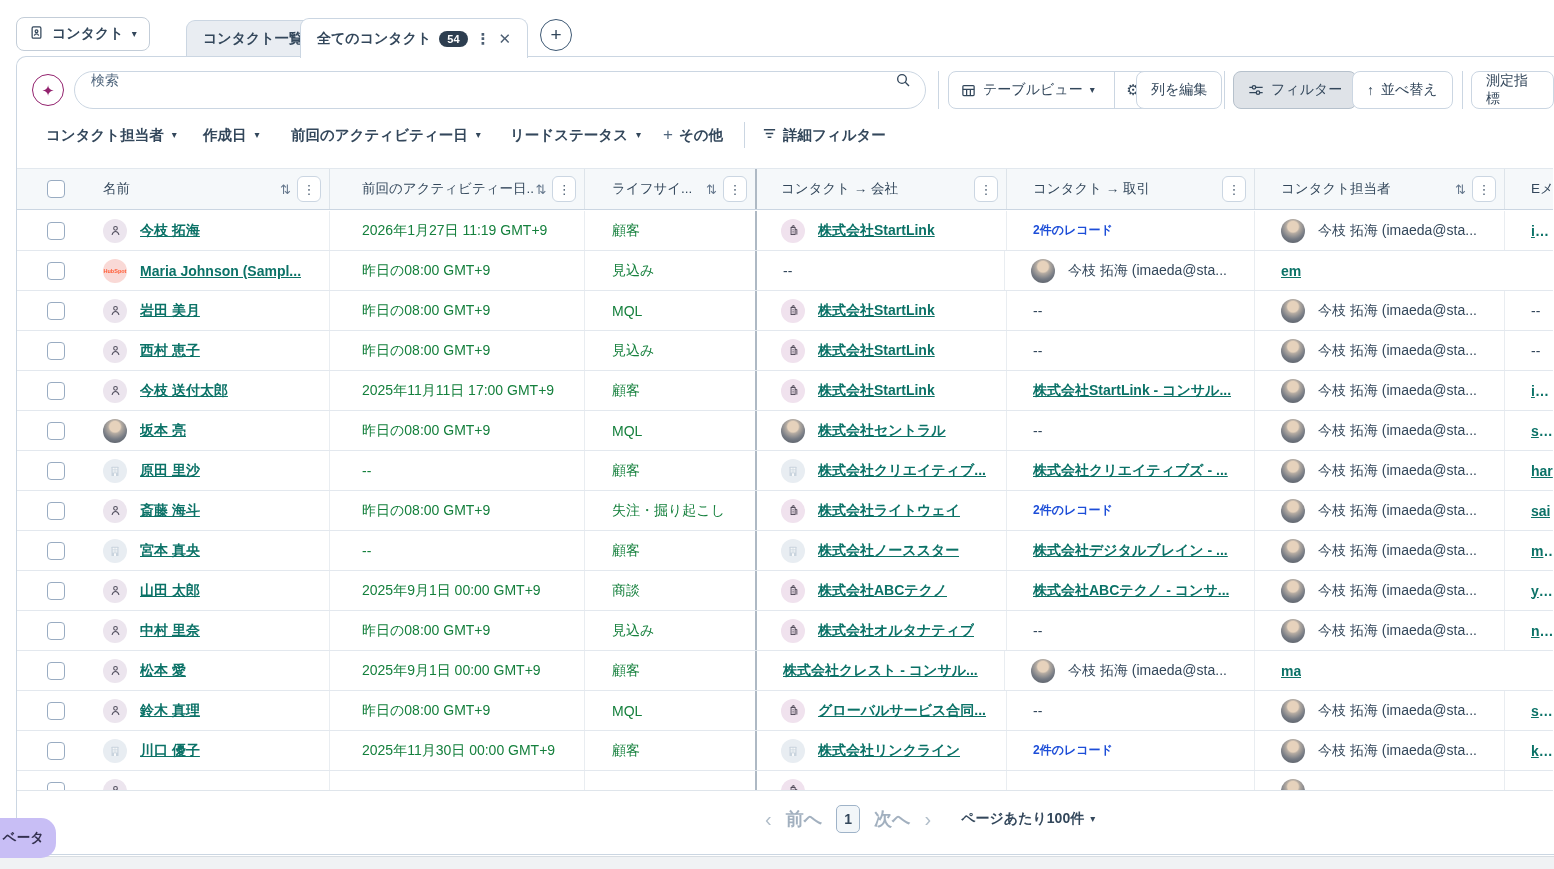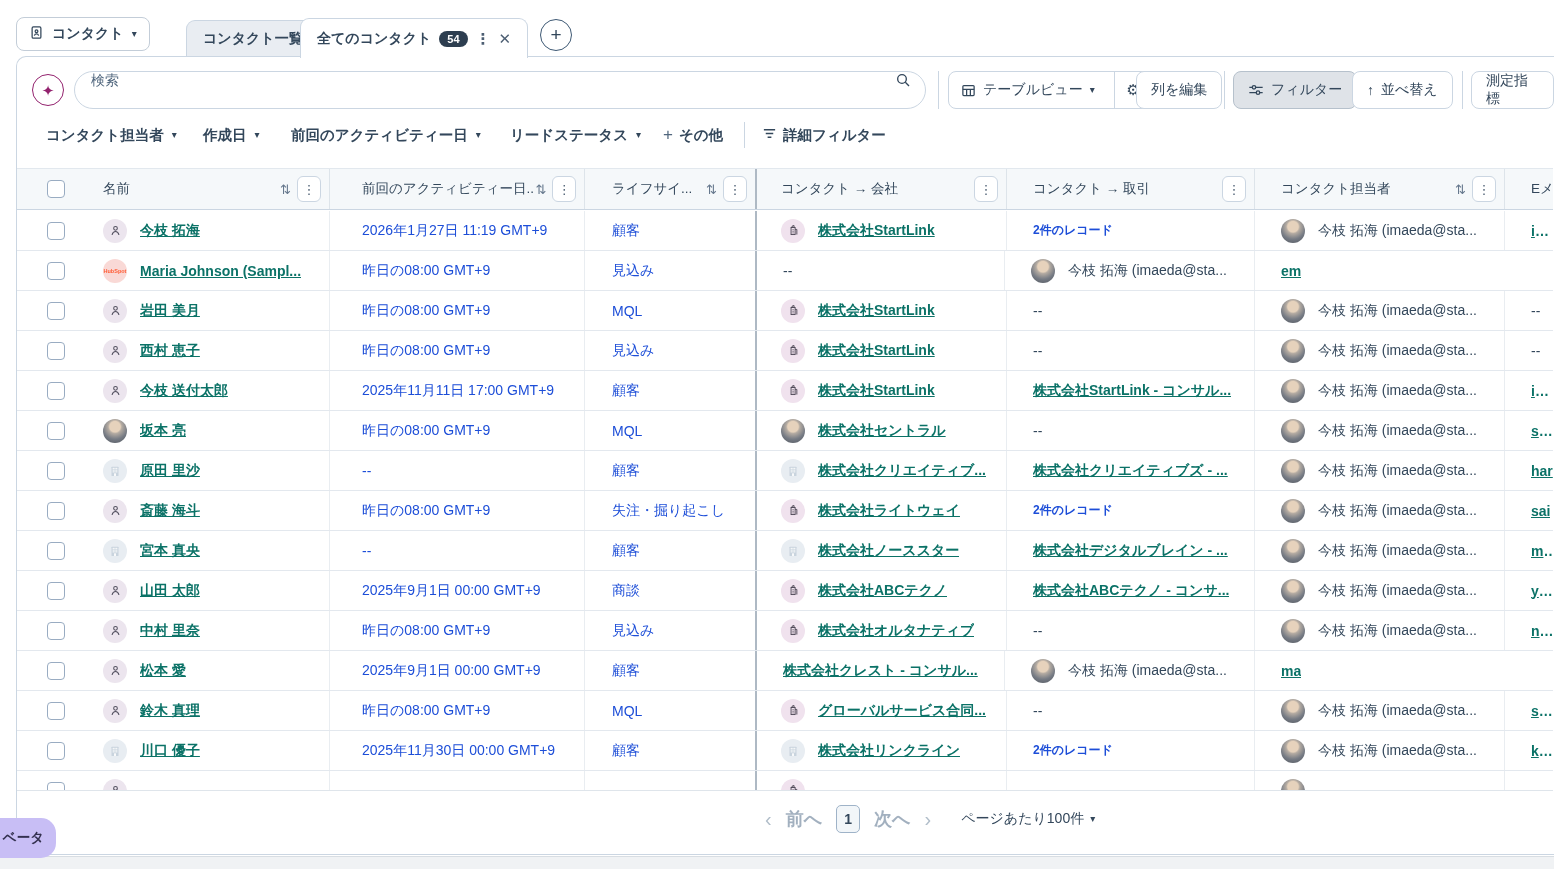--- a/index.html
+++ b/index.html
@@ -76,32 +76,32 @@
 .av{width:24px;height:24px;border-radius:50%;flex:none;display:flex;align-items:center;justify-content:center;margin-right:13px}
 .av svg{display:block}
 .av-person{background:#ece5ee}
 .av-bpink{background:#f0e2ee}
 .av-bgray{background:#e8edf2}
 .av-photo{background:radial-gradient(circle at 50% 32%,#e6d2bc 0%,#e6d2bc 26%,#b4aba2 34%,#767b84 62%,#4f545c 100%)}
 .av-hs{background:#ff5c35}
 .av-hsword{background:#f9d9d6;color:#ff5c35;font-weight:700;font-size:5.5px;letter-spacing:0}
 .lnk{color:#0b7267;font-weight:700;font-size:14px;text-decoration:underline;cursor:pointer;
   overflow:hidden;white-space:nowrap;text-overflow:ellipsis}
-.plain{font-size:14px;color:#1d4ed8}
+.plain{font-size:14px;color:#15803d}
 .count{font-size:12px;font-weight:700;color:#1d4ed8;cursor:pointer}
 .dash{font-size:14px;color:#33475b}
 .owner-txt{font-size:14px;color:#33475b;overflow:hidden;white-space:nowrap}
 
 
 .pager{left:765px;top:802px;height:34px;display:flex;align-items:center;gap:14px;z-index:2}
 .pchev{color:#b0bdc9;font-size:20px;line-height:1;cursor:pointer}
 .pnav{color:#a2b0bf;font-weight:700;font-size:18px;cursor:pointer}
 .pcur{width:24px;height:28px;border:1px solid #9fb3c8;border-radius:5px;background:#f2f6f9;display:flex;
   align-items:center;justify-content:center;font-weight:700;font-size:14px;color:#33475b}
-.ppp{display:flex;align-items:center;gap:6px;font-weight:400;font-size:14px;color:#33475b;margin-left:16px;cursor:pointer}
+.ppp{display:flex;align-items:center;gap:6px;font-weight:700;font-size:14px;color:#33475b;margin-left:16px;cursor:pointer}
 
 
 .beta{left:-34px;top:818px;width:90px;height:40px;background:#c8bef5;border-radius:15px;z-index:5;
   display:flex;align-items:center;justify-content:flex-end;padding-right:12px;
   font-weight:700;font-size:13.5px;color:#33304f}
 .footband{left:0;top:856px;width:1554px;height:13px;background:#f0f2f4;border-top:1px solid #d8dde2;z-index:4}
 </style>
 </head>
 <body>
 

